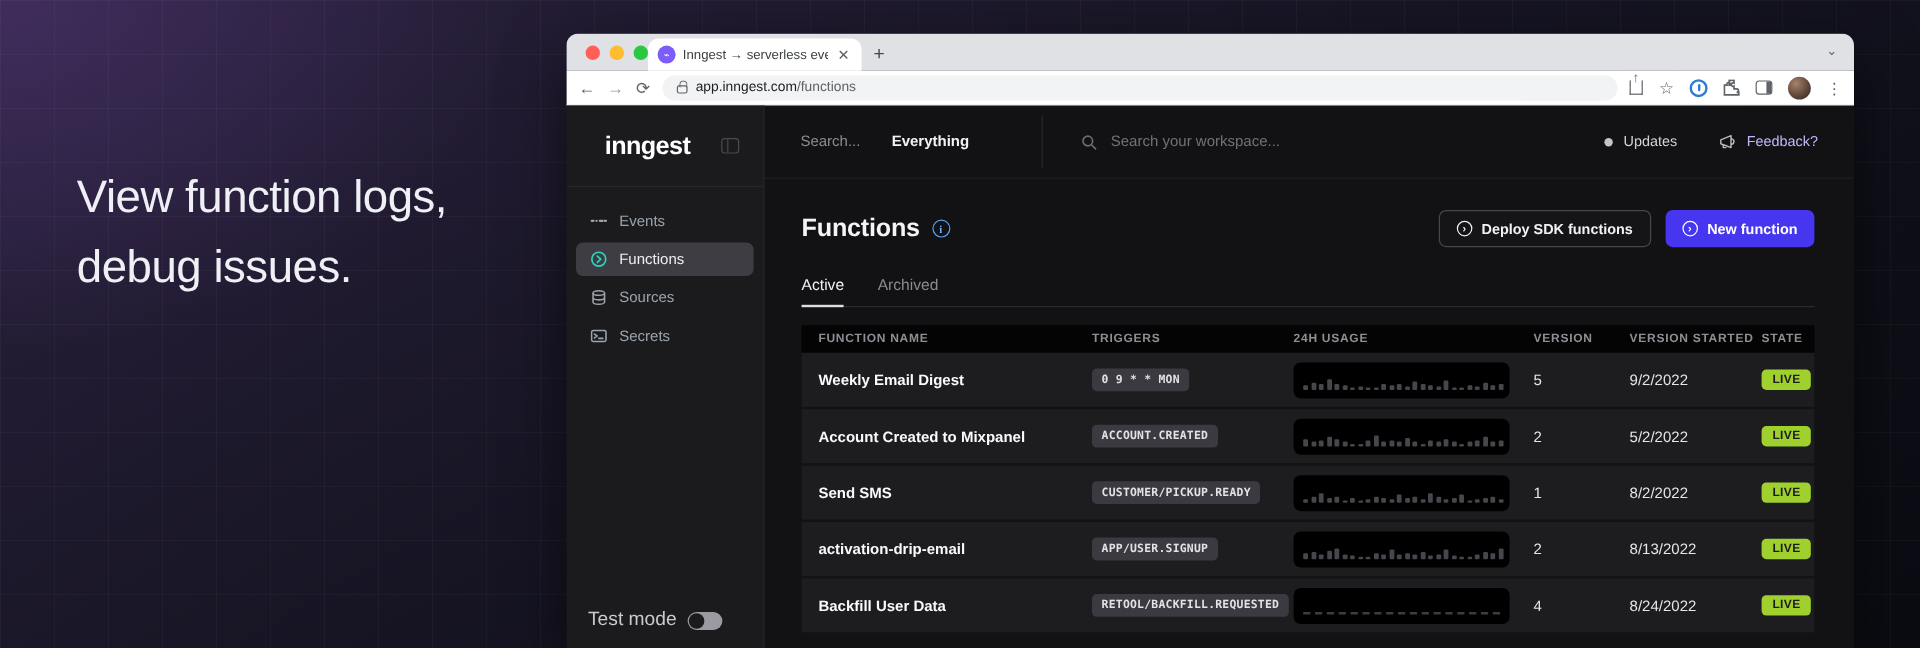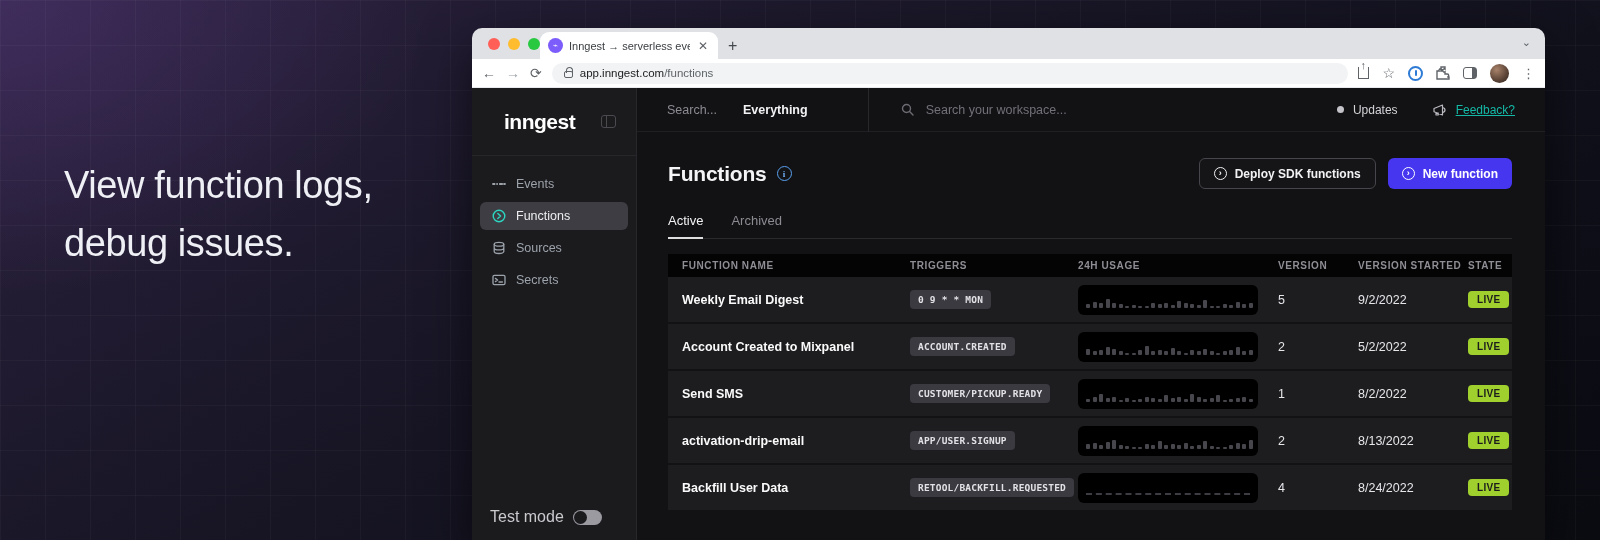--- a/index.html
+++ b/index.html
@@ -11,21 +11,21 @@
       radial-gradient(620px 420px at 0% 0%, rgba(88,58,128,.45), rgba(0,0,0,0) 70%),
       linear-gradient(150deg, #2c2240 0%, #1a1728 38%, #0e0f18 75%, #0b0c12 100%);
   }
   .grid-overlay { position:absolute; inset:0; pointer-events:none;
     background-image:
       linear-gradient(rgba(255,255,255,.03) 1px, transparent 1px),
       linear-gradient(90deg, rgba(255,255,255,.03) 1px, transparent 1px);
     background-size:45px 45px; }
 
   
-  .hero { position:absolute; left:64px; top:156px; color:#eef0f5; font-size:38px;
+  .hero { position:absolute; left:64px; top:136px; color:#eef0f5; font-size:38px;
           font-weight:500; letter-spacing:-.4px; }
   .hero div { line-height:58px; }
 
   
   .browser { position:absolute; left:472px; top:28px; width:1073px; height:512px;
     border-radius:10px 10px 0 0; overflow:hidden;
     box-shadow:0 18px 50px rgba(0,0,0,.55); }
 
   .tabstrip { height:31px; background:#dfe1e5; display:flex; align-items:flex-end; position:relative; }
   .traffic { display:flex; gap:8px; align-items:center; position:absolute; left:16px; top:10px; }
@@ -80,30 +80,30 @@
   .nav-item.active { background:#3d3d43; color:#eceef0; }
   .nav-item svg { flex:none; }
   .sidebar-spacer { flex:1; }
   .testmode { display:flex; align-items:center; gap:9px; padding:0 18px 14px 18px;
               color:#c9c9ce; font-size:16px; }
   .toggle { width:29px; height:15px; background:#9a9aa0; border-radius:8px; position:relative; }
   .toggle .knob { position:absolute; left:1px; top:1px; width:13px; height:13px; border-radius:50%;
                   background:#1b1b1e; }
 
   .main { flex:1; display:flex; flex-direction:column; }
-  .topbar { height:44px; display:flex; align-items:center; padding:0 30px;
+  .topbar { height:61px; display:flex; align-items:center; padding:0 30px;
             border-bottom:1px solid #202024; }
   .search-label { color:#8b8b92; font-size:12.5px; }
   .scope-label { color:#f2f2f4; font-size:12.5px; font-weight:700; margin-left:26px; }
   .topbar-divider { width:1px; height:44px; background:#28282c; margin:0 32px 0 60px; }
   .ws-search { display:flex; align-items:center; gap:12px; color:#717179; font-size:12.5px; flex:1; }
   .topbar-right { display:flex; align-items:center; gap:34px; }
   .updates { display:flex; align-items:center; gap:9px; color:#d3d3d8; font-size:12px; }
   .updates-dot { width:7px; height:7px; border-radius:50%; background:#c3c3c9; }
-  .feedback { display:flex; align-items:flex-end; gap:9px; color:#14b8a6; font-size:12px;text-decoration:underline; }
+  .feedback { display:flex; align-items:flex-end; gap:9px; color:#c4b5fd; font-size:12px; }
 
   .content { flex:1; padding:26px 33px 0 31px; }
   .page-head { display:flex; align-items:center; }
   .page-title { color:#f4f4f6; font-size:21px; font-weight:600; letter-spacing:-.2px; }
   .info-icon { width:15px; height:15px; border:1.4px solid #58a0ef; border-radius:50%; color:#6fadf3;
                font-size:9px; font-weight:700; display:flex; align-items:center; justify-content:center;
                margin-left:10px; font-family:"Liberation Serif", serif; }
   .head-actions { margin-left:auto; display:flex; gap:12px; }
   .btn { height:31px; border-radius:6px; display:flex; align-items:center; gap:8px; padding:0 14px;
          font-size:12px; font-weight:700; }

